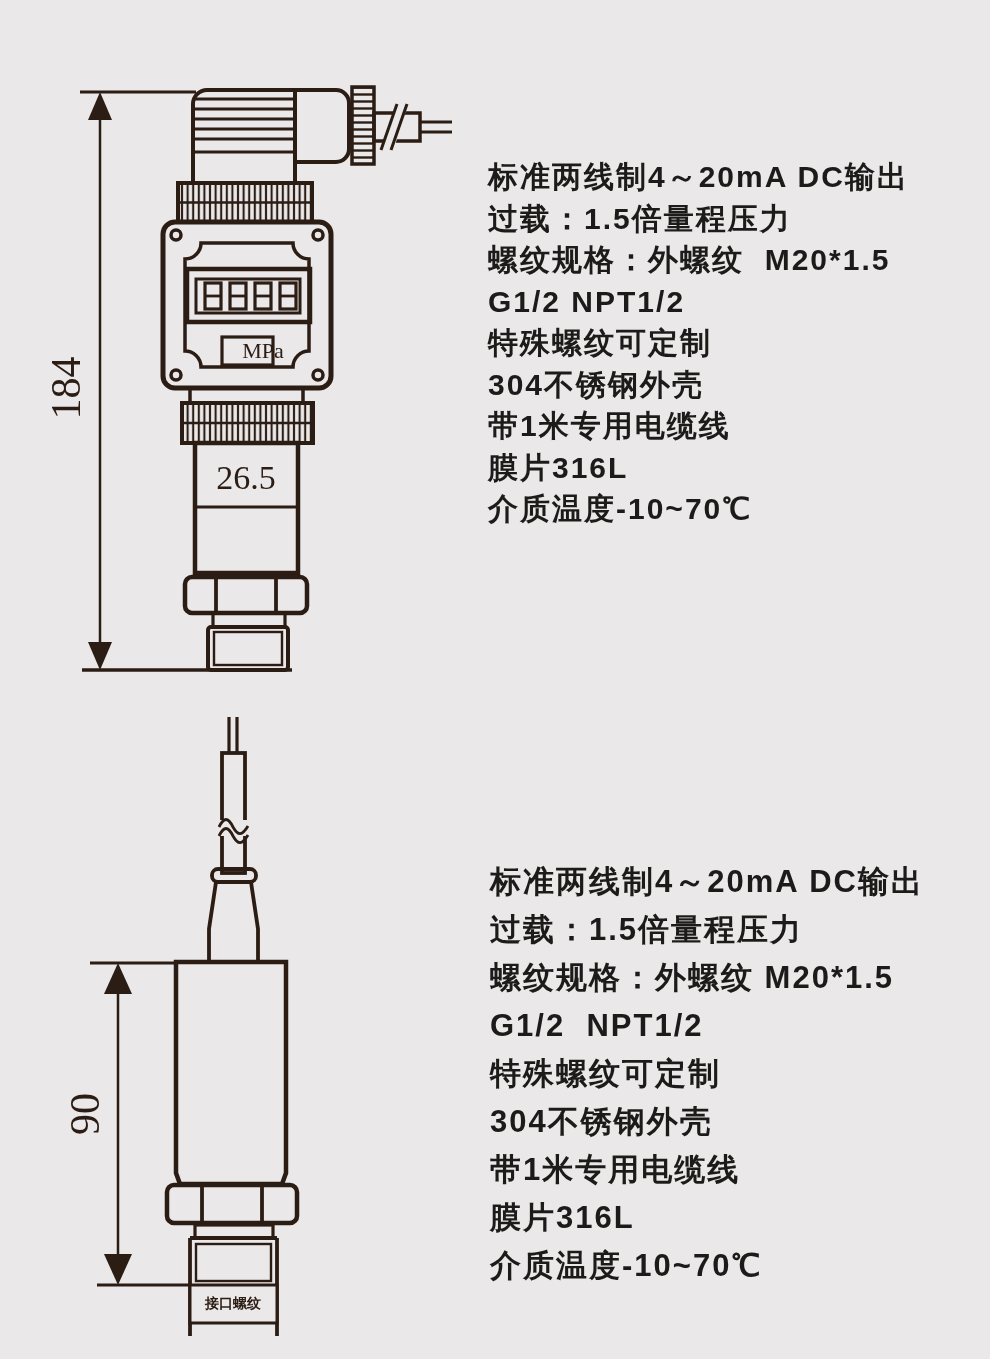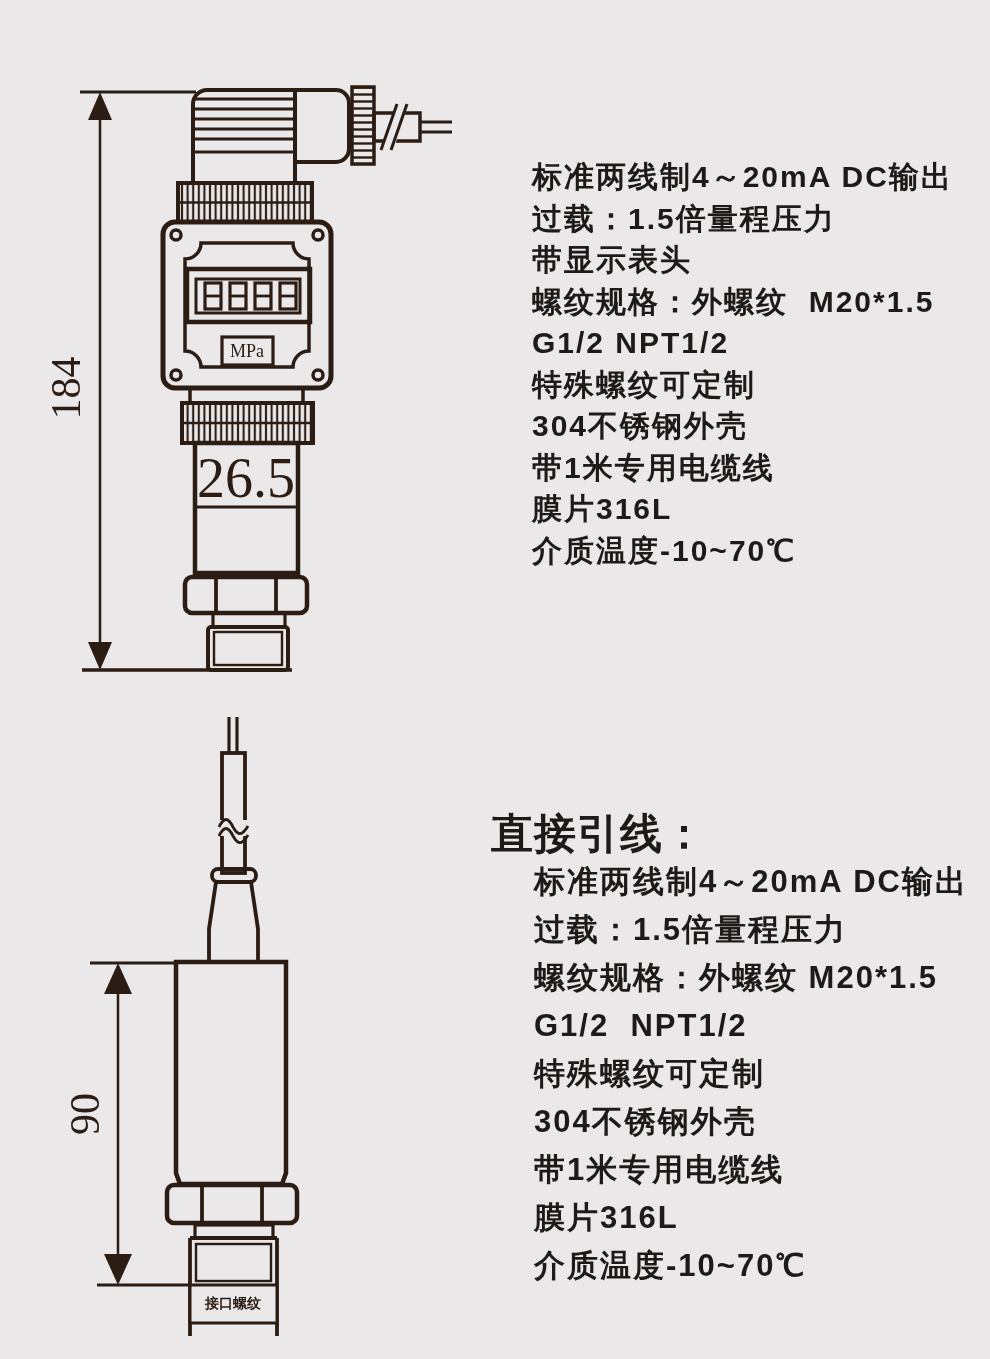--- a/index.html
+++ b/index.html
@@ -14,21 +14,21 @@
   #artwork{position:absolute;left:0;top:0;color:var(--line);}
   .s{stroke:currentColor;fill:none;}
   .f{fill:currentColor;stroke:none;}
   .bgf{fill:var(--background);}
   .overlay{position:absolute;color:var(--line);}
   .center{transform:translate(-50%,-50%);}
   .rot{transform:translate(-50%,-50%) rotate(-90deg);}
   .t-serif{font-family:"Liberation Serif",serif;white-space:nowrap;}
   .t-cjk{font-family:"Liberation Sans",sans-serif;font-weight:700;white-space:nowrap;}
   .spec-title{position:absolute;color:var(--text);font-weight:700;white-space:pre;letter-spacing:1px;}
-  .spec-lines{position:absolute;color:var(--text);font-weight:700;margin-left:44px;}
+  .spec-lines{position:absolute;color:var(--text);font-weight:700;}
   .spec-line{white-space:pre;letter-spacing:2px;}
   .top-title{left:488px;top:108px;font-size:38px;line-height:42px;}
   .top-lines{left:488px;top:156px;font-size:30px;line-height:41.5px;}
   .bottom-title{left:491px;top:811px;font-size:42px;line-height:46px;}
   .bottom-lines{left:490px;top:858px;font-size:31px;line-height:48px;}
 </style>
 </head>
 <body>
 
 <div id="screen">
@@ -170,40 +170,38 @@
       <line class="s" x1="190" y1="1238" x2="277" y2="1238" stroke-width="3.8"></line>
       <rect class="s" x="196" y="1244" width="75" height="37" stroke-width="2.4"></rect>
       <rect class="s bgf" x="190" y="1285" width="87" height="38" stroke-width="3"></rect>
     </g>
   </svg>
 
   <div class="overlay rot t-serif" style="left:66px;top:388px;font-size:42px">184</div>
 
   <div class="overlay rot t-serif" style="left:85px;top:1114px;font-size:42px">90</div>
 
-  <div class="overlay center t-serif" style="left:246px;top:478px;font-size:56px">26.5</div>
-
-  <div class="overlay center t-serif" style="left:247px;top:351px;font-size:18px">MPa</div>
+  <div class="overlay center t-serif" style="left:246px;top:478px;font-size:34px">26.5</div>
+
+  <div class="overlay center t-serif" style="left:263px;top:351px;font-size:22px">MPa</div>
 
   <div class="overlay center t-cjk" style="left:233px;top:1304px;font-size:14px">接口螺纹</div>
 
   <div class="spec-lines top-lines">
     <div class="spec-line">标准两线制4～20mA DC输出</div>
     <div class="spec-line">过载：1.5倍量程压力</div>
-    <div class="spec-line">带显示表头</div>
     <div class="spec-line">螺纹规格：外螺纹  M20*1.5</div>
     <div class="spec-line">G1/2 NPT1/2</div>
     <div class="spec-line">特殊螺纹可定制</div>
     <div class="spec-line">304不锈钢外壳</div>
     <div class="spec-line">带1米专用电缆线</div>
     <div class="spec-line">膜片316L</div>
     <div class="spec-line">介质温度-10~70℃</div>
   </div>
 
-  <div class="spec-title bottom-title">直接引线：</div>
   <div class="spec-lines bottom-lines">
     <div class="spec-line">标准两线制4～20mA DC输出</div>
     <div class="spec-line">过载：1.5倍量程压力</div>
     <div class="spec-line">螺纹规格：外螺纹 M20*1.5</div>
     <div class="spec-line">G1/2  NPT1/2</div>
     <div class="spec-line">特殊螺纹可定制</div>
     <div class="spec-line">304不锈钢外壳</div>
     <div class="spec-line">带1米专用电缆线</div>
     <div class="spec-line">膜片316L</div>
     <div class="spec-line">介质温度-10~70℃</div>

